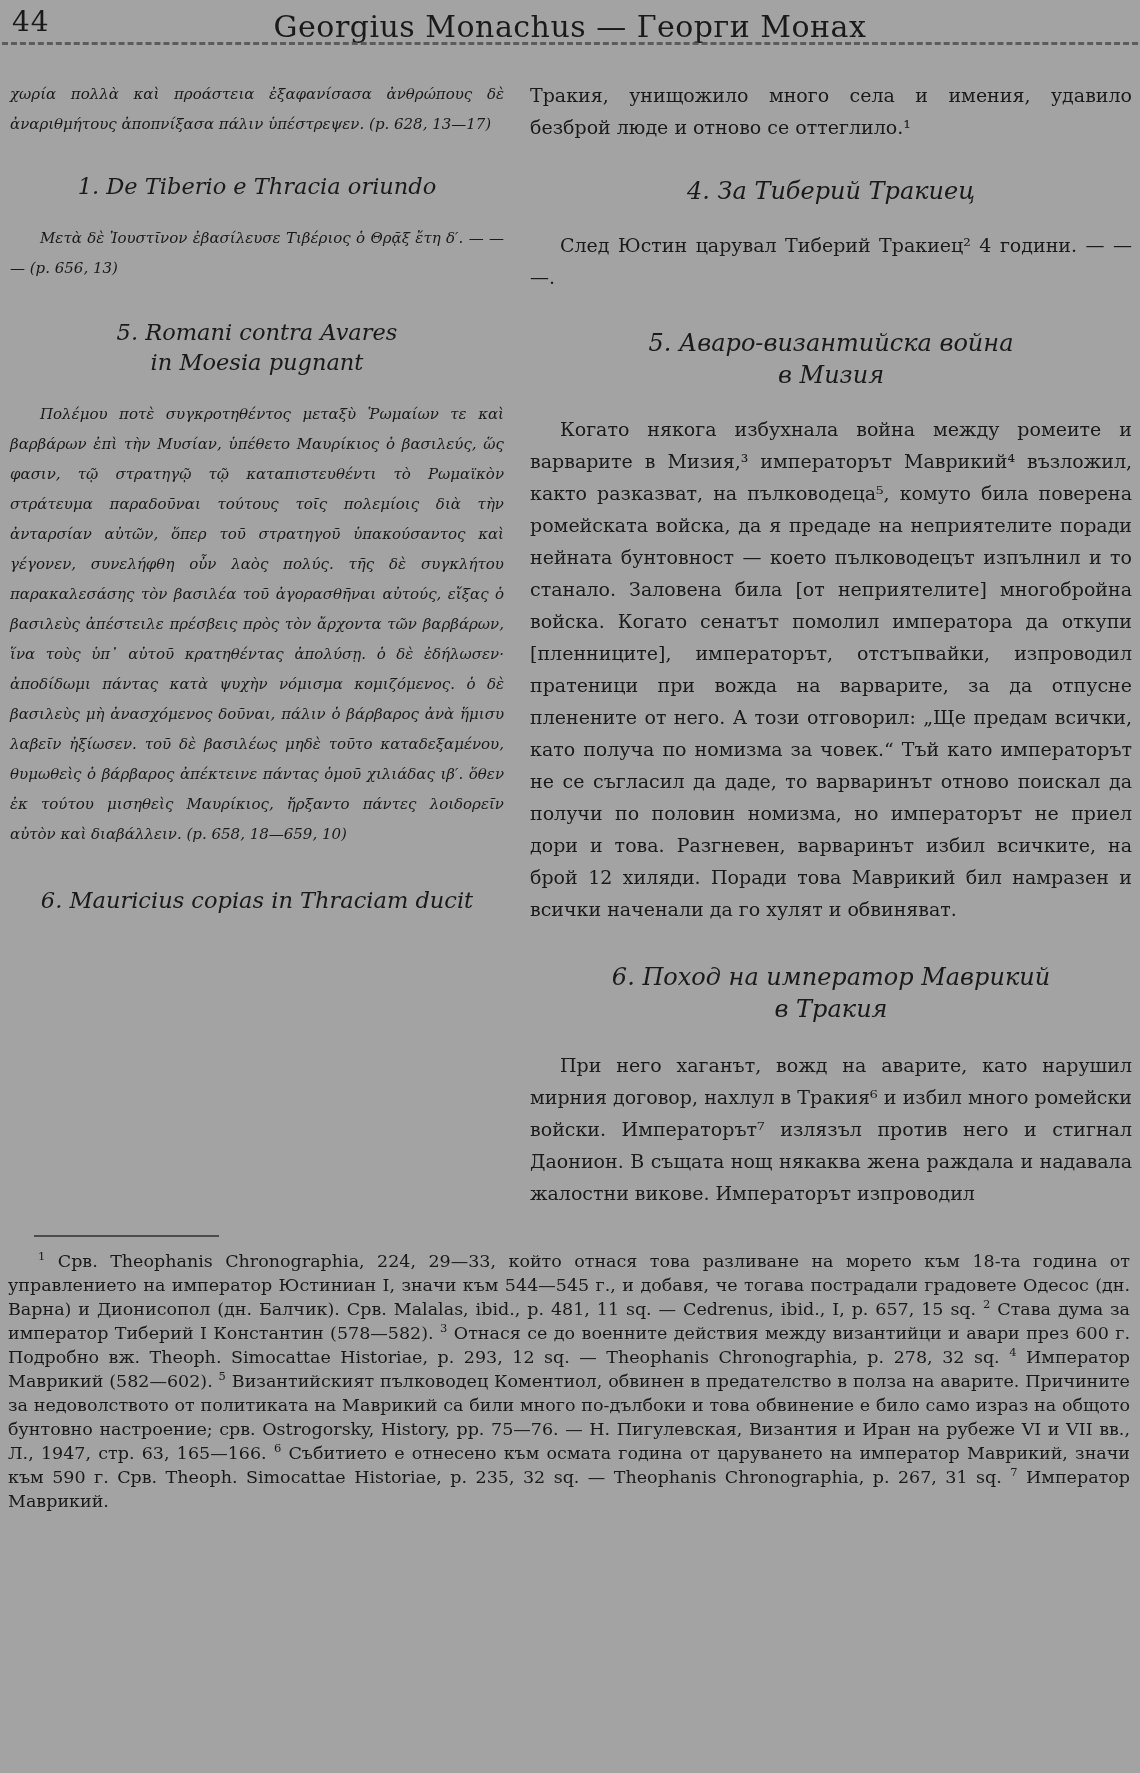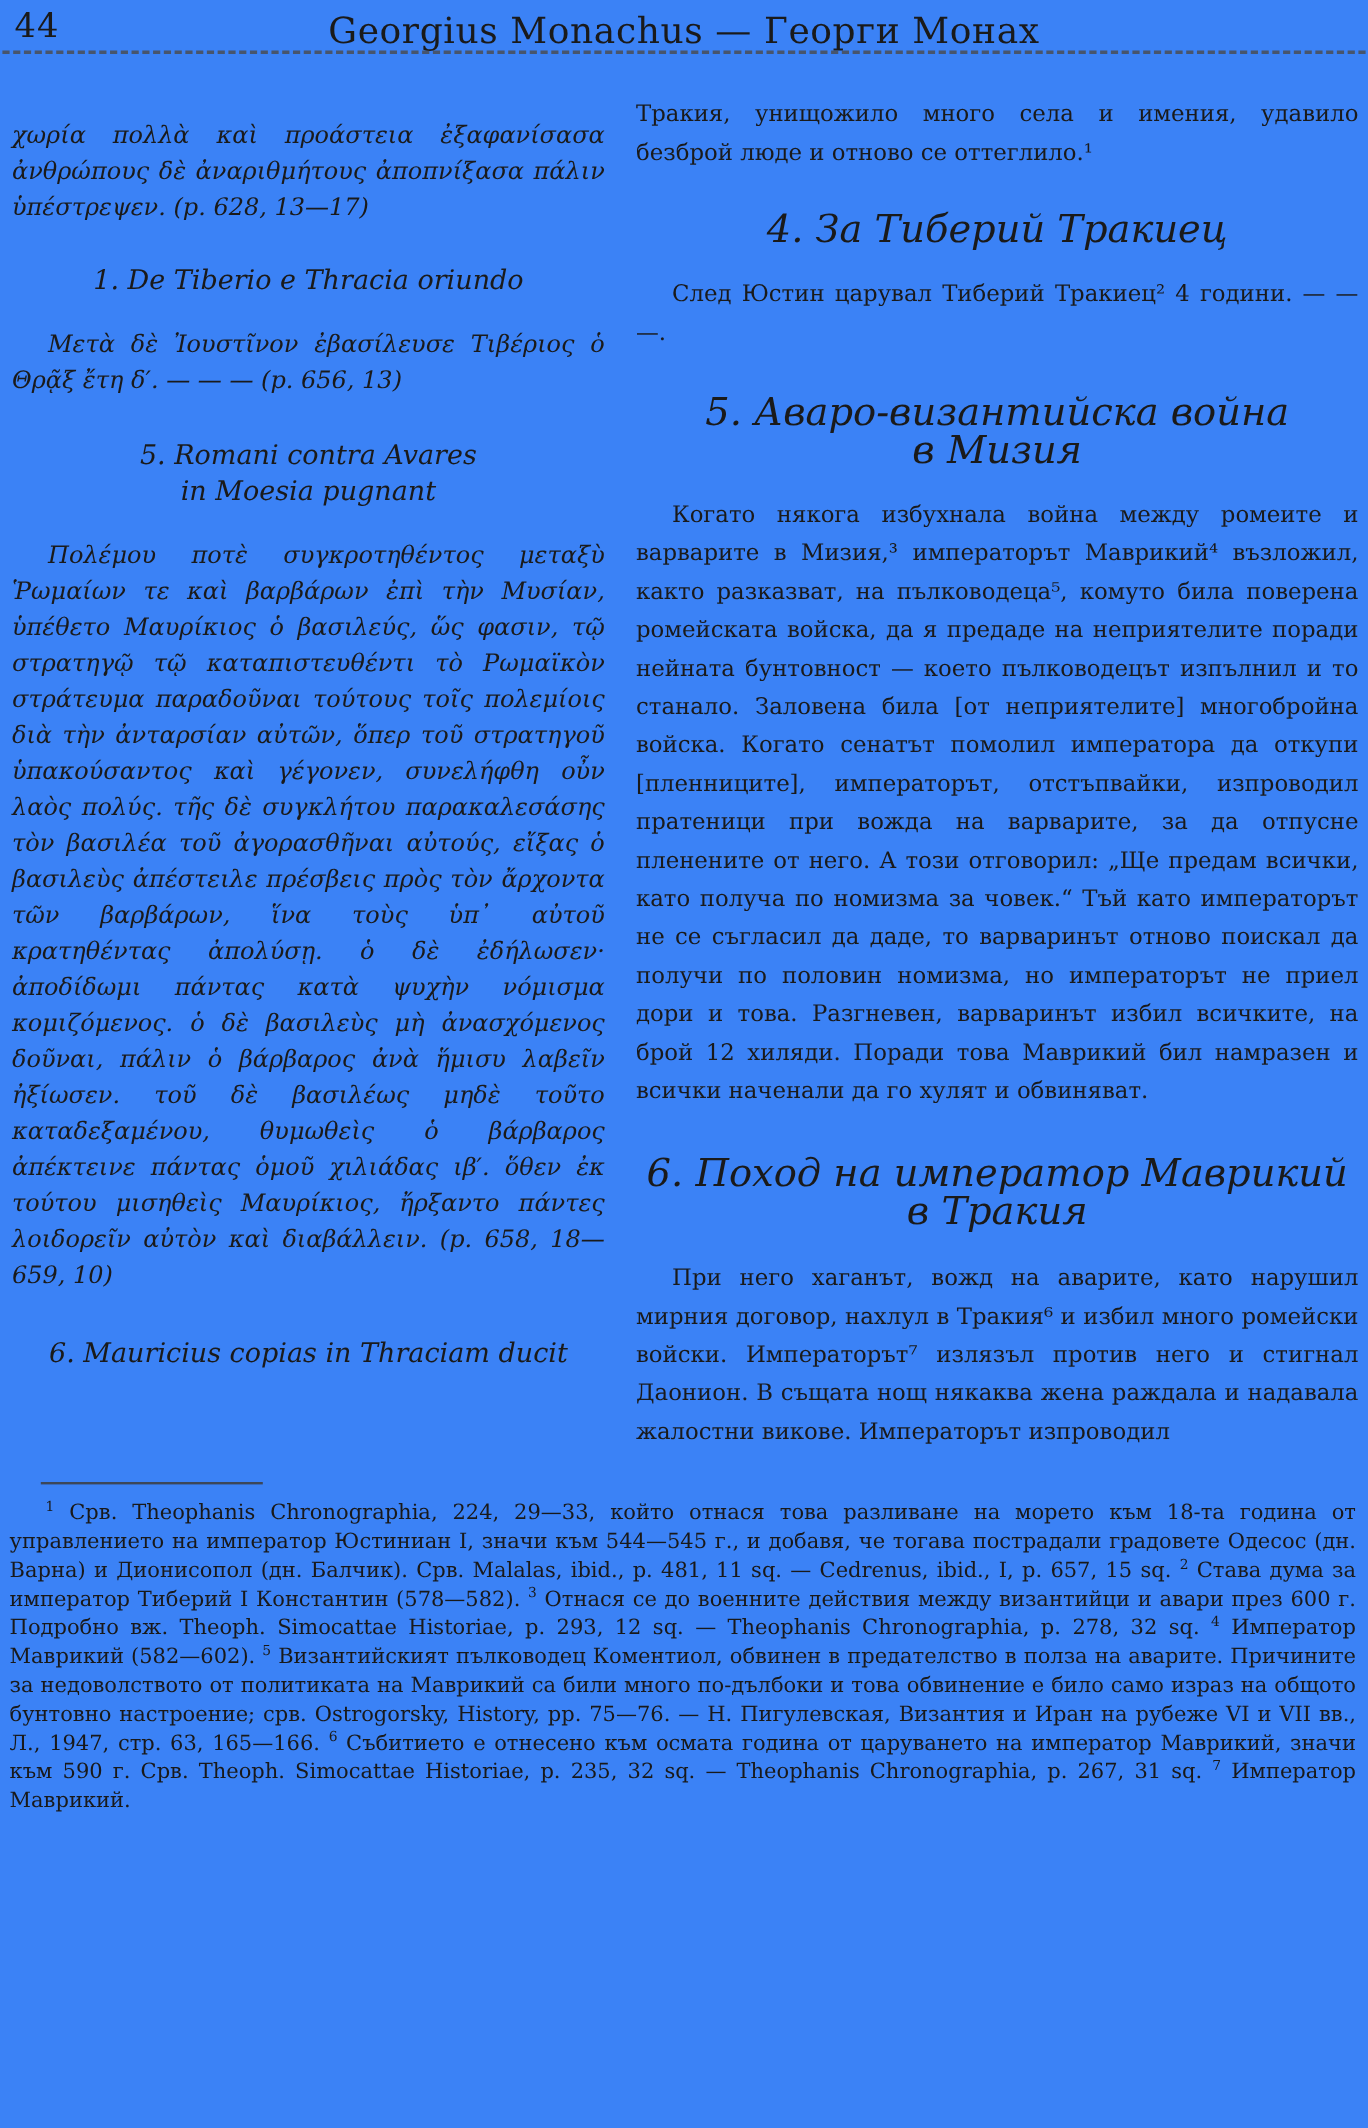--- a/index.html
+++ b/index.html
@@ -5,51 +5,51 @@
   * { box-sizing: border-box; }
   html, body { margin: 0; padding: 0; }
   body {
     width: 1140px;
     background: #e9e7e1;
     font-family: "DejaVu Serif", serif;
   }
   .page {
     width: 1140px;
     min-height: 1773px;
-    background: #3b82f6;
+    background: #a3a3a3;
     color: #1a1a1a;
     padding: 0;
     position: relative;
   }
   
   .page-header { position: relative; height: 42px; padding: 6px 12px 0 12px; }
   .pagenum { font-size: 28px; line-height: 32px; letter-spacing: 1px; }
   .running-title {
     position: absolute; left: 50%; top: 9px; transform: translateX(-50%);
     font-size: 30px; white-space: nowrap; letter-spacing: 0.5px;
   }
   .header-rule {
     border: none; border-top: 3px dashed #4b4b4b; height: 0; margin: 0 2px;
     opacity: 0.8;
   }
   
   .columns { display: flex; align-items: flex-start; padding: 34px 8px 0 10px; gap: 26px; }
   .col-left  { flex: 0 0 494px; width: 494px; }
   .col-right { flex: 1 1 auto; min-width: 0; }
   .columns p { margin: 0; text-align: justify; }
-  .col-left  p { font-size: 20px;   line-height: 30px; margin-top: 18px; }
+  .col-left  p { font-size: 15px;   line-height: 30px; }
   .col-right p { font-size: 19px; line-height: 32px; }
   .greek { font-style: italic; }
   .indent { text-indent: 30px; }
   .sec-h {
     font-style: italic; font-weight: normal; text-align: center;
     white-space: pre-line; margin: 0;
   }
   .col-left  .sec-h { font-size: 22.5px; line-height: 30px; }
-  .col-right .sec-h { font-size: 32px;   line-height: 32px; }
+  .col-right .sec-h { font-size: 24px;   line-height: 32px; }
   .mt-h4 { margin-top: 32px; margin-bottom: 22px; }
   .mt-h5 { margin-top: 34px; margin-bottom: 22px; }
   .mt-h6 { margin-top: 36px; margin-bottom: 24px; }
   
   .fn-rule {
     width: 185px; height: 0; border-top: 2px solid #3d3d3d;
     margin: 26px 0 12px 34px; opacity: 0.85;
   }
   .footnotes {
     padding: 0 10px 16px 8px;

